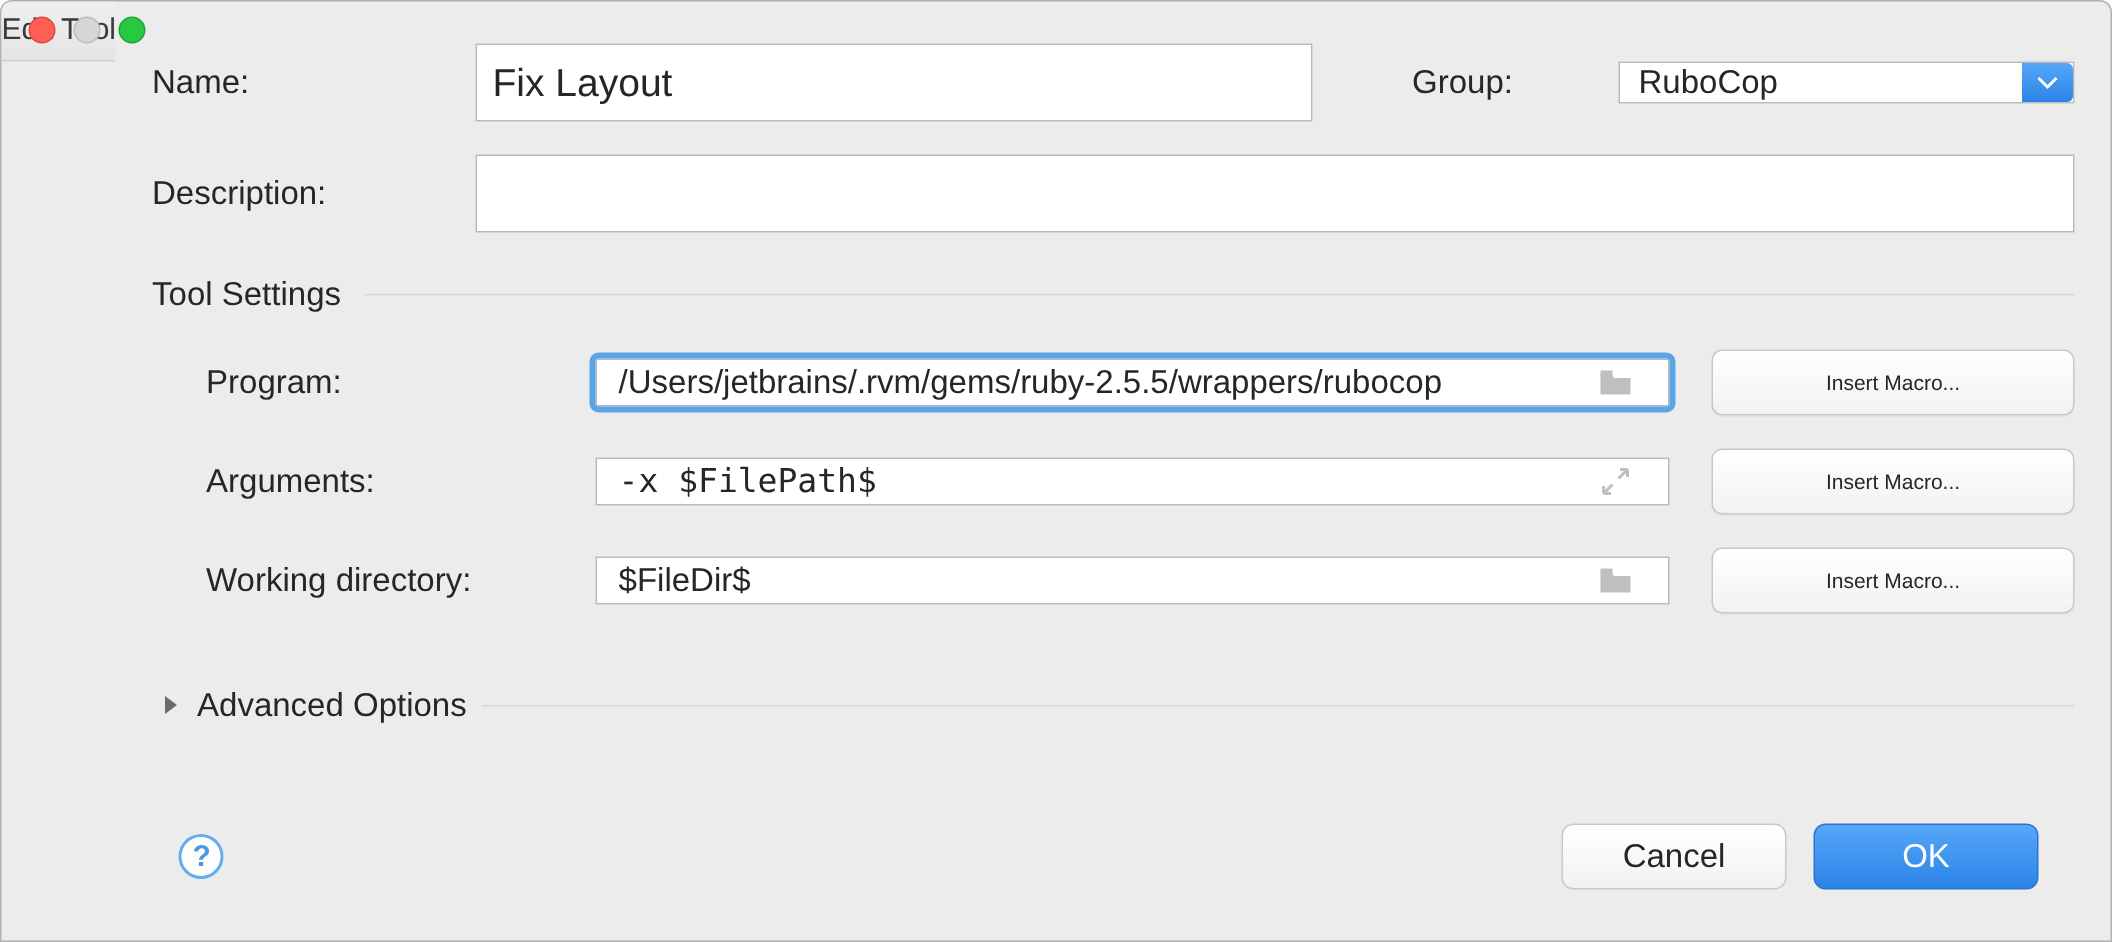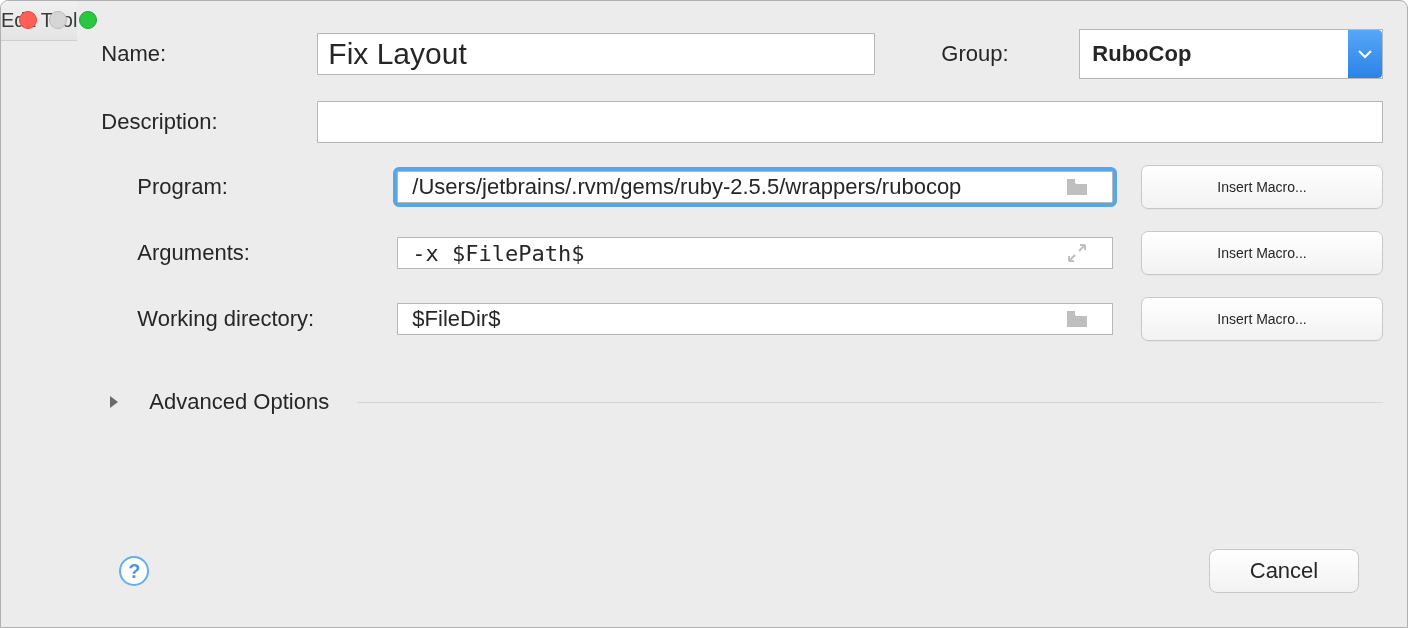--- a/index.html
+++ b/index.html
@@ -68,40 +68,39 @@
     gap:40px;
   }
   .label{
     display:inline-block;
   }
   .label.name{width:176px;}
   .label.group{width:124px;padding-left:26px;}
   .label.desc{width:176px;}
 
   .text-input{
-    height:42px;
+    height:52px;
     background:var(--field-bg);
     border:1px solid var(--border-darker);
     border-radius:0;
-    font-size:30px;
+    font-size:26px;
     padding:12px 10px;
     color:var(--text);
     outline:none;
   }
   .text-input.name{width:558px;}
   .text-input.desc{flex:1;}
 
   .combo{
     flex:1;
-    height:50px;
+    height:28px;
     display:flex;align-items:stretch;
     background:var(--field-bg);
     border:1px solid var(--border-darker);
     position:relative;
-    font-weight:bold;
   }
   .combo .combo-value{
     flex:1;padding:0 12px;display:flex;align-items:center;
   }
   .combo .combo-btn{
     width:34px;
     background:linear-gradient(var(--accent-blue-grad1),var(--accent-blue-grad2));
     display:flex;align-items:center;justify-content:center;
     border-top-right-radius:4px;border-bottom-right-radius:4px;
   }
@@ -161,21 +160,21 @@
     background:linear-gradient(var(--button-grad1),var(--button-grad2));
     border:1px solid var(--border);
     border-radius:7px;
     font-size:14px;color:var(--text);
     cursor:pointer;
     box-shadow:0 1px 0 rgba(0,0,0,.03);
   }
 
   
   .adv-row{
-    display:flex;align-items:center;margin-top:26px;gap:28px;
+    display:flex;align-items:center;margin-top:26px;gap:10px;
   }
   .adv-row .tri{
     width:14px;height:18px;display:flex;align-items:center;justify-content:center;color:#6a6a6a;
     margin-left:6px;
   }
   .adv-row .rule{flex:1;height:1px;background:var(--divider);}
 
   
   .footer{
     margin-top:auto;
@@ -230,20 +229,24 @@
             </svg>
         </div>
       </div>
     </div>
 
     <div class="row">
       <span class="label desc">Description:</span>
       <input class="text-input desc" type="text" value="" style="">
     </div>
 
+    <div class="section-head">
+      <span>Tool Settings</span>
+      <div class="rule"></div>
+    </div>
 
     <div class="setting-row">
       <span class="slabel">Program:</span>
       <div class="field-wrap focus-ring">
         <input type="text" value="/Users/jetbrains/.rvm/gems/ruby-2.5.5/wrappers/rubocop" style="">
         <span class="trail-icon">
           <svg width="24" height="20" viewBox="0 0 24 20">
               <path fill="#bfbfbf" d="M2 4h7l2 3h11v11H2z"></path>
               <rect x="2" y="2" width="8" height="4" fill="#bfbfbf"></rect>
             </svg>
@@ -287,16 +290,17 @@
           </svg>
       </span>
       <span>Advanced Options</span>
       <div class="rule"></div>
     </div>
 
     <div class="footer">
       <div class="help">?</div>
       <div class="spacer"></div>
       <button class="btn">Cancel</button>
+      <button class="btn primary">OK</button>
     </div>
 
   </div>
 </div>
 
 </body></html>

